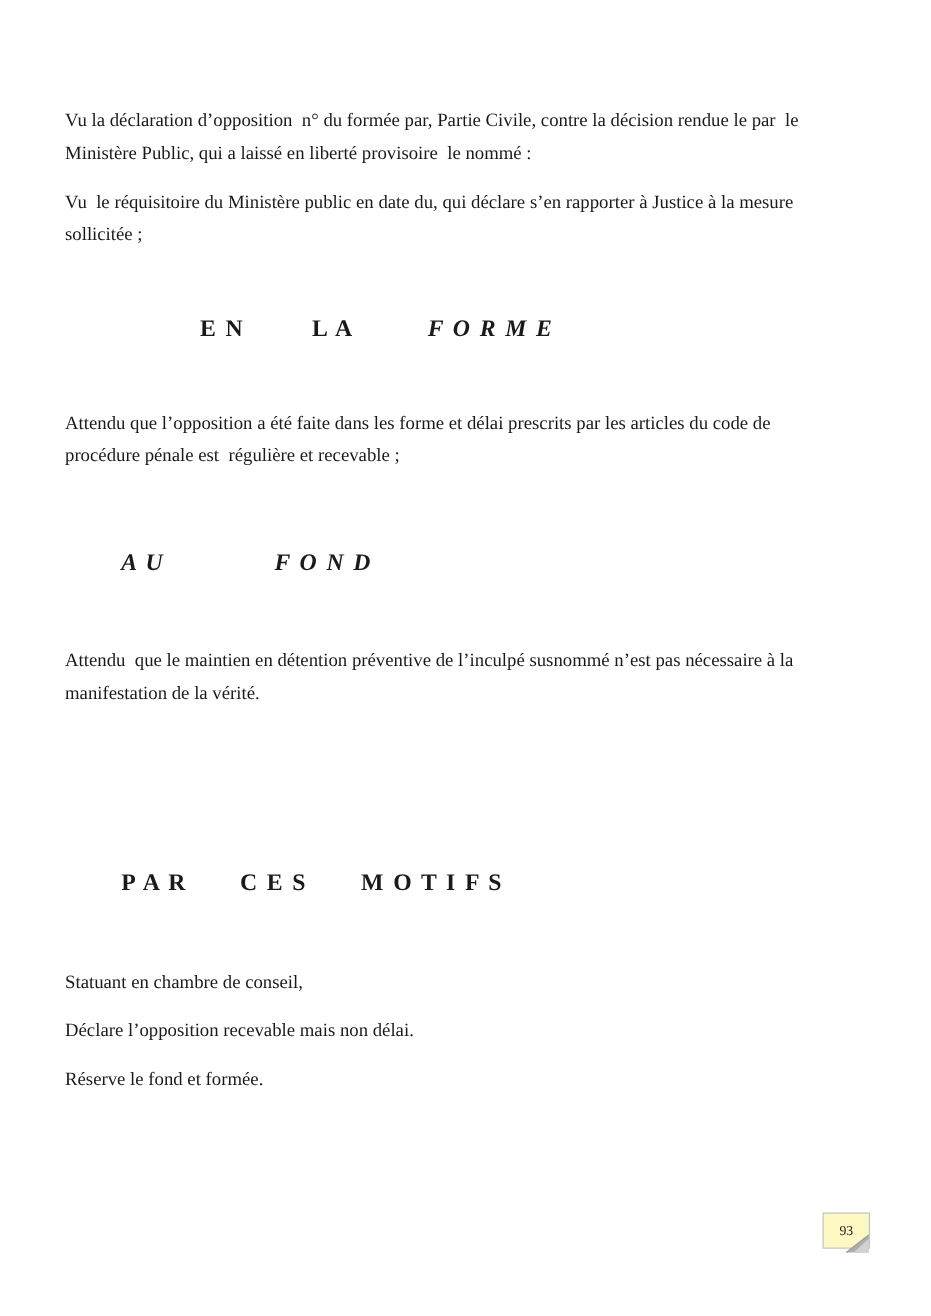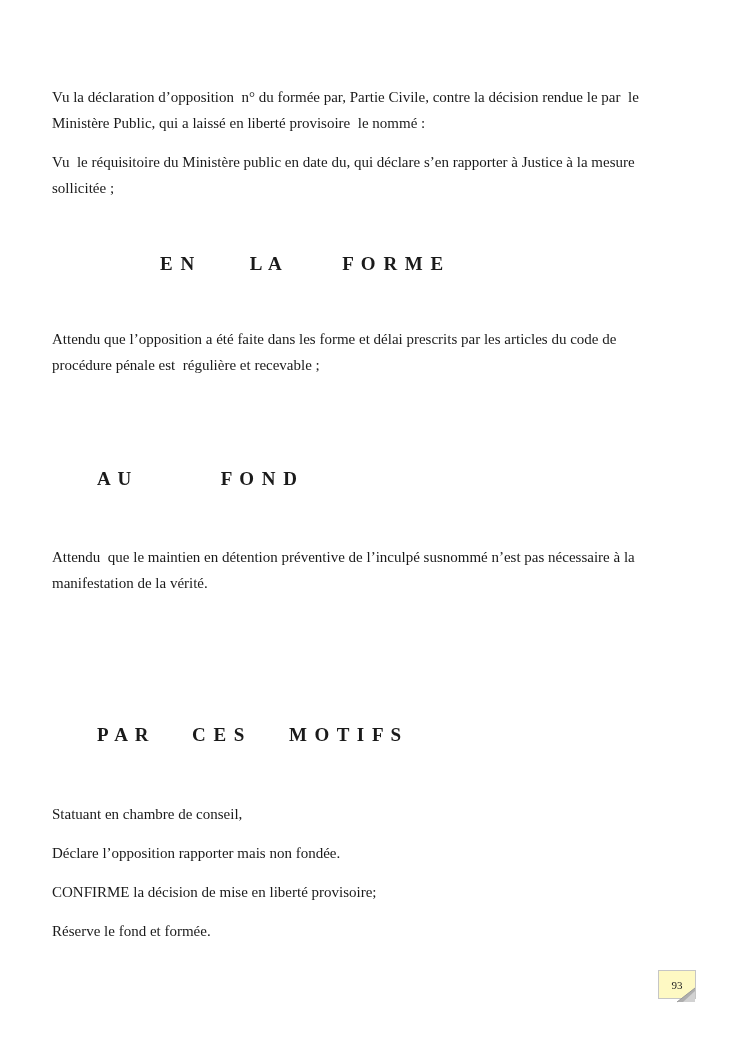--- a/index.html
+++ b/index.html
@@ -29,23 +29,23 @@
     display: flex;
     font-size: 19px;
     line-height: 26px;
     font-weight: bold;
     letter-spacing: 1.5px;
     white-space: pre;
     margin: 0;
   }
   .h-forme { margin-top: 50px; margin-left: 108px; }
   .h-forme .hw:nth-child(2) { margin-left: 54px; }
-  .h-forme .hw:nth-child(3) { margin-left: 59px; }
+  .h-forme .hw:nth-child(3) { margin-left: 59px; font-style: italic; }
 
-  .h-fond { margin-top: 88px; margin-left: 45px; }
+  .h-fond { margin-top: 60px; margin-left: 45px; font-style: italic; }
   .h-fond .hw:nth-child(2) { margin-left: 88px; }
 
   .h-motifs { margin-top: 126px; margin-left: 45px; }
   .h-motifs .hw:nth-child(2) { margin-left: 42px; }
   .h-motifs .hw:nth-child(3) { margin-left: 43px; }
 
   #par-requisitoire { margin-bottom: 0; }
   #par-attendu-forme { margin-top: 49px; margin-bottom: 0; }
   #par-attendu-fond { margin-top: 52px; margin-bottom: 0; }
   #par-statuant { margin-top: 53px; }
@@ -100,23 +100,22 @@
   <p class="body-par" id="par-attendu-fond">Attendu  que le maintien en détention préventive de l’inculpé susnommé n’est pas nécessaire à la manifestation de la vérité.</p>
 
   <div class="heading h-motifs">
     <span class="hw">P A R</span>
     <span class="hw">C E S</span>
     <span class="hw">M O T I F S</span>
   </div>
 
   <p class="body-par" id="par-statuant">Statuant en chambre de conseil,</p>
 
-  <p class="body-par" id="par-declare">Déclare l’opposition rapporter mais non fondée.</p>
+  <p class="body-par" id="par-declare">Déclare l’opposition recevable mais non délai.</p>
 
-  <p class="body-par" id="par-confirme">CONFIRME la décision de mise en liberté provisoire;</p>
 
   <p class="body-par" id="par-reserve">Réserve le fond et formée.</p>
 
   <div class="page-number-badge">
     <span>93</span>
     <svg class="fold-icon" viewBox="0 0 22 17" xmlns="http://www.w3.org/2000/svg">
       <polygon points="20,1 20,15 2,15" fill="#aeaeae"></polygon>
       <polygon points="20,4 20,15 8,15" fill="#d2d2d2"></polygon>
       <polyline points="20,1 2,15" fill="none" stroke="#9a9a9a" stroke-width="1"></polyline>
     </svg>

